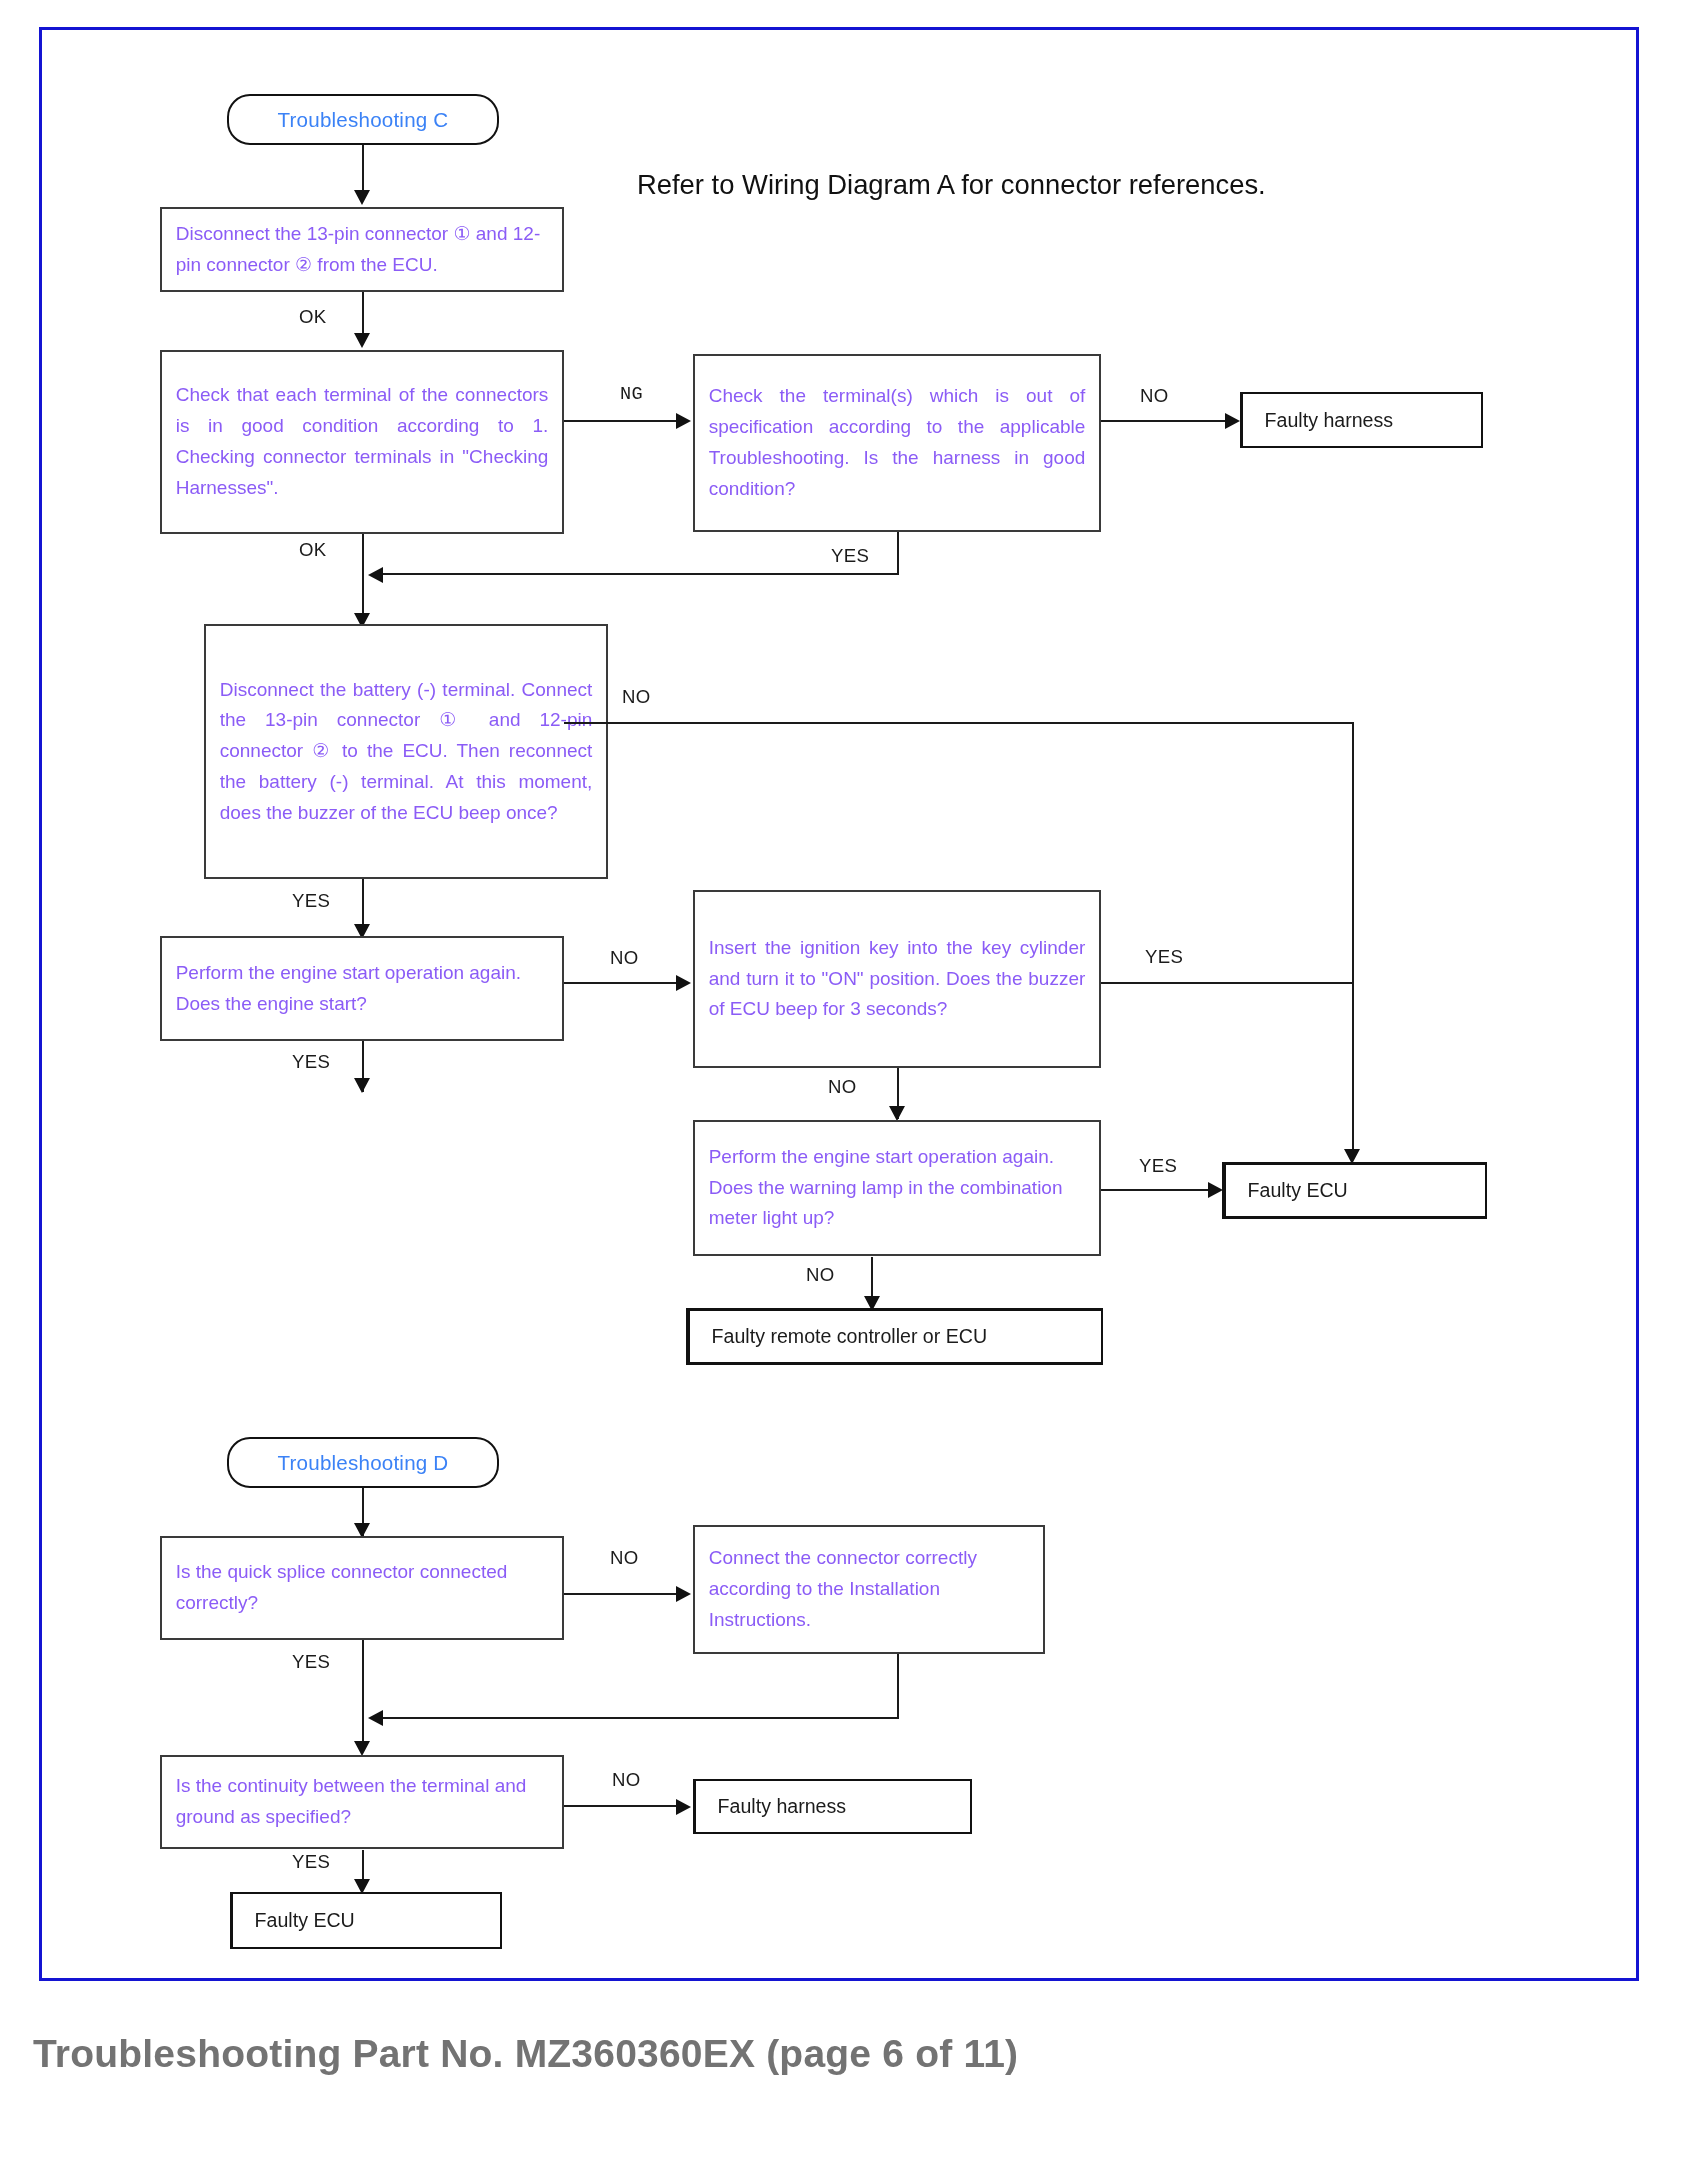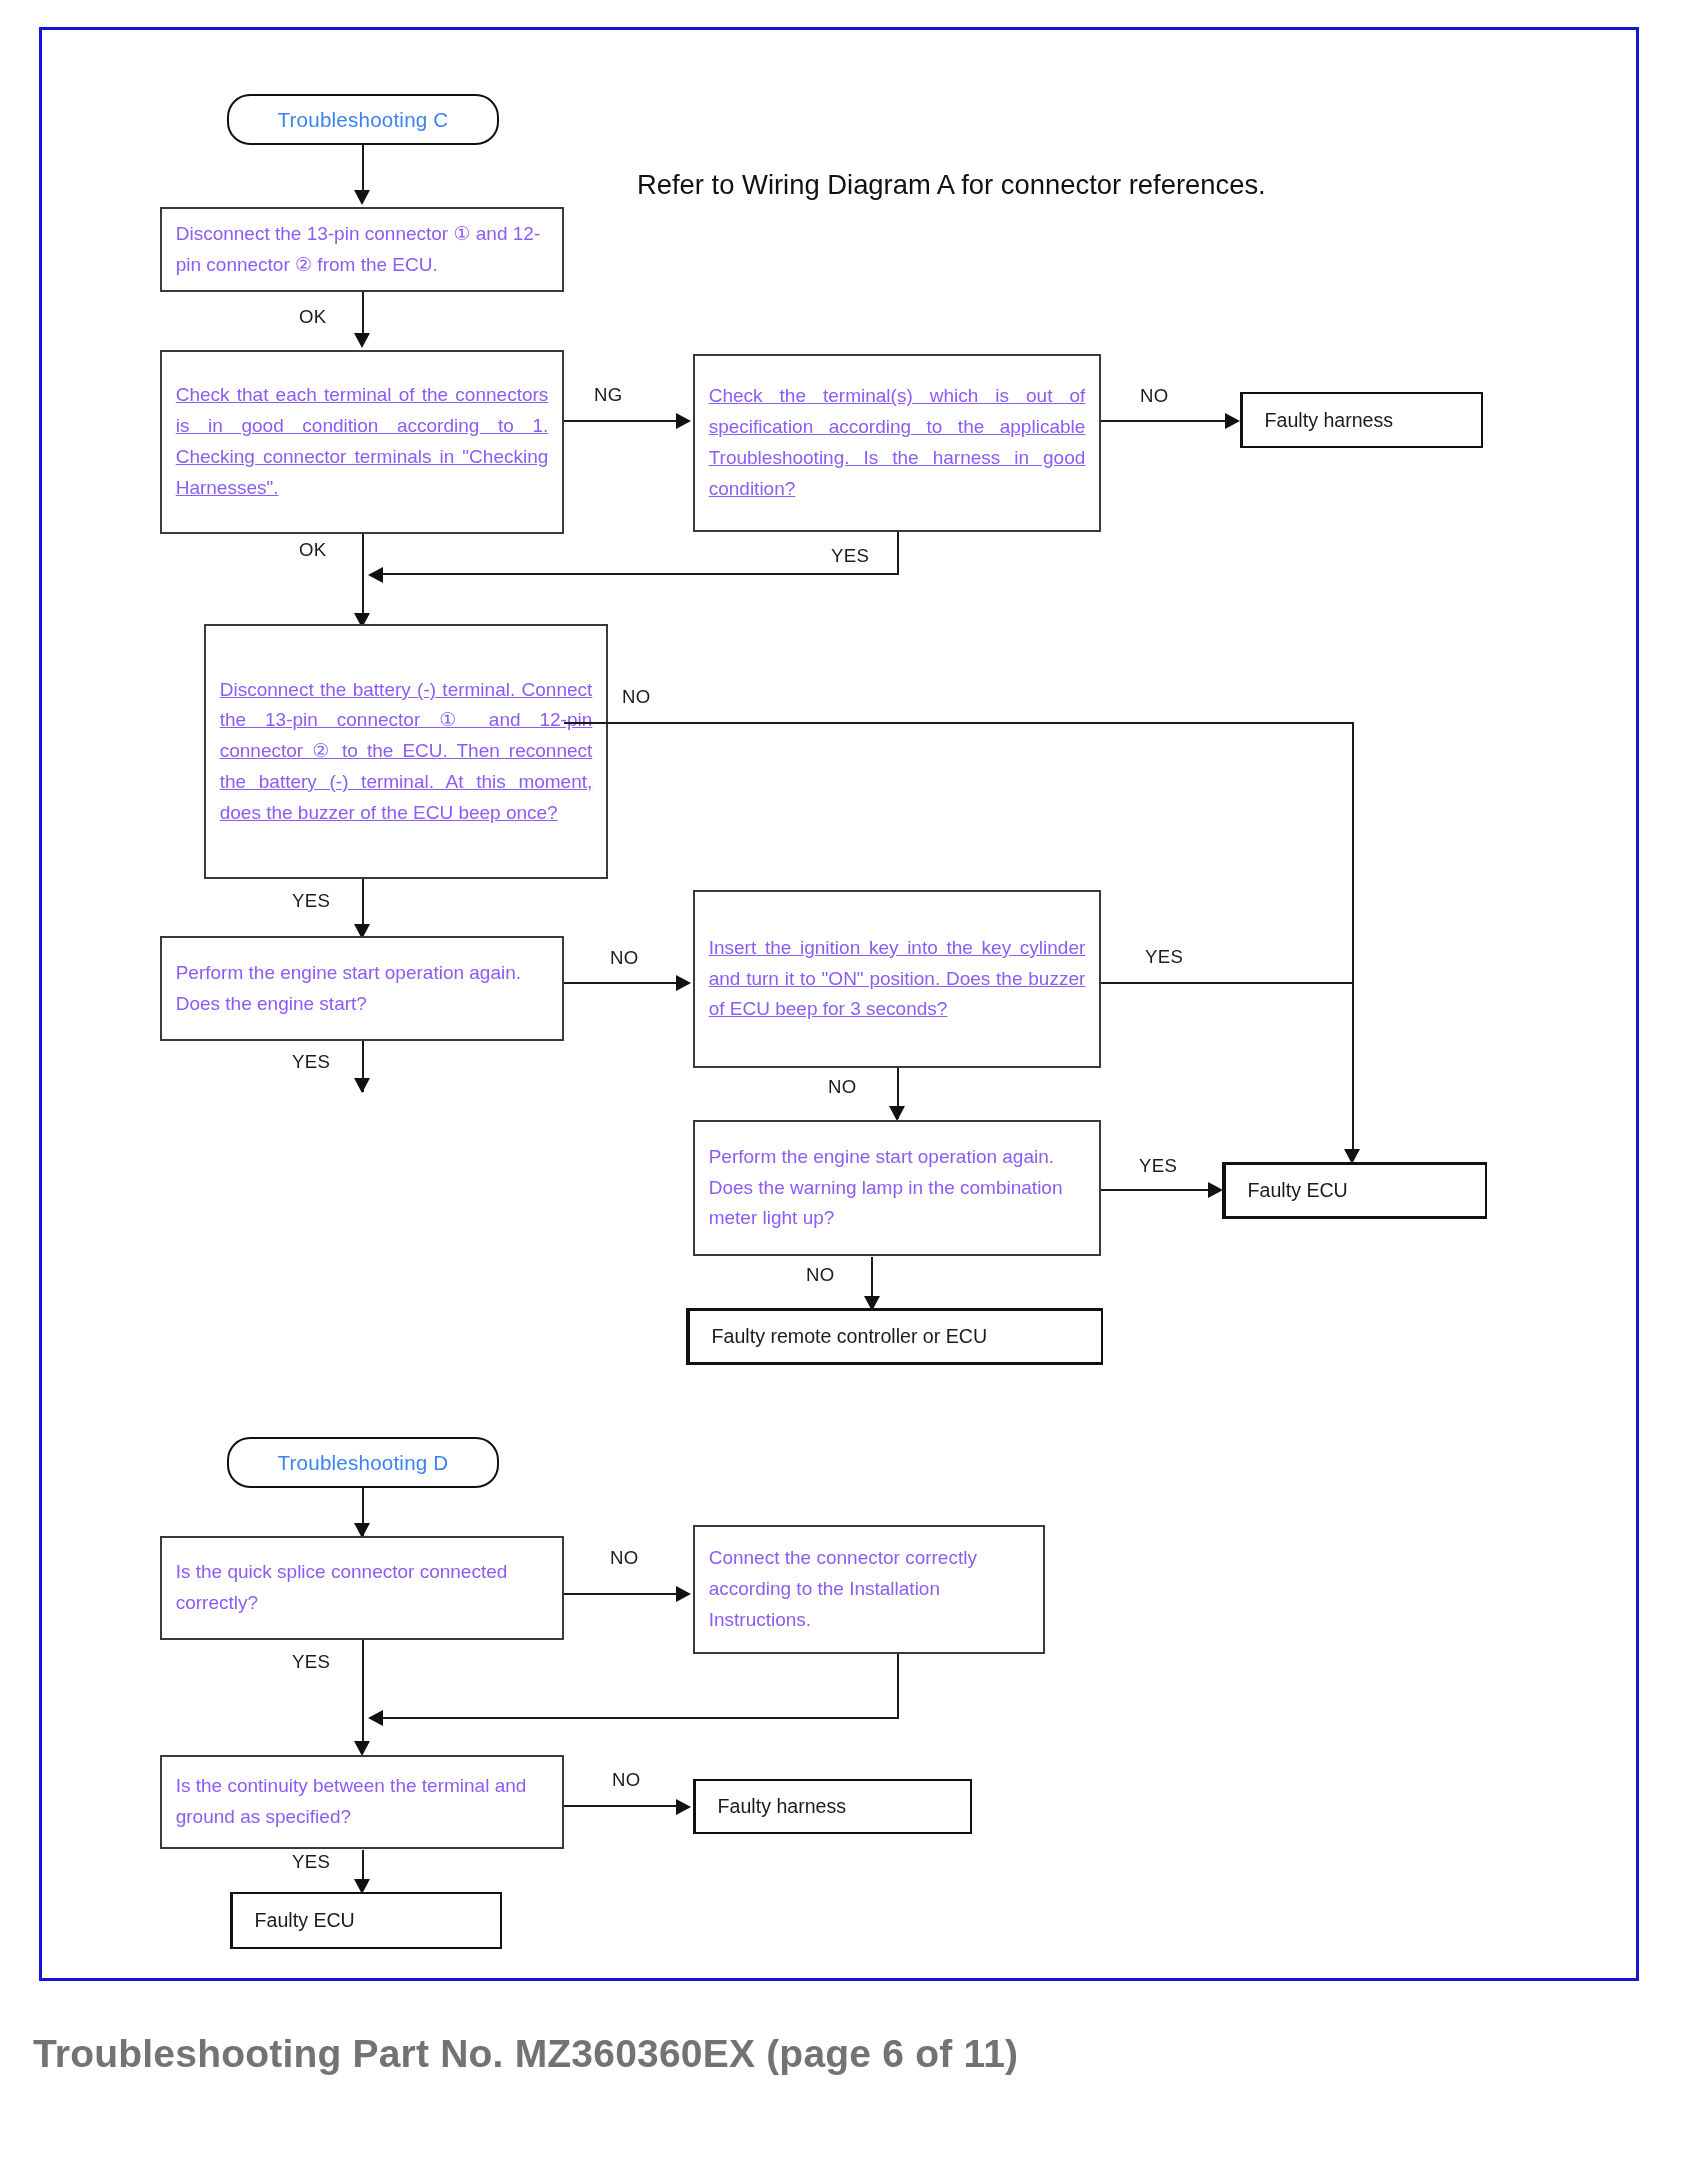--- a/index.html
+++ b/index.html
@@ -42,21 +42,21 @@
   
   .rect{
     border:2px solid #3a3a3a;
     border-left-width:2.9px;
     border-bottom-width:2.9px;
     display:flex;align-items:center;
     padding:9.8px 13.7px;
     font-size:19px;line-height:1.62;
     color:#8b5cf6;
   }
-  .rect.just{text-align:justify;text-decoration:underline;}
+  .rect.just{text-align:justify;}
 
   
   .result{
     border:2px solid #111;
     border-left-width:4.9px;
     border-top-width:3.9px;
     border-bottom-width:3.9px;
     display:flex;align-items:center;
     padding:7.8px 21.6px;
     font-size:19.6px;color:#1b1b1b;
@@ -111,21 +111,21 @@
   <div class="node rect" style="left:160px;top:207px;width:404px;height:85px;">Disconnect the 13-pin connector ① and 12-pin connector ② from the ECU.</div>
 
   <div class="ln vl" style="left:362px;top:292px;height:47px;"></div>
   <div class="ah ah-down" style="left:354px;top:333px;"></div>
   <div class="elabel" style="left:299px;top:306px;">OK</div>
 
   <div class="node rect just" style="left:160px;top:350px;width:404px;height:184px;">Check that each terminal of the connectors is in good condition according to 1. Checking connector terminals in "Checking Harnesses".</div>
 
   <div class="ln hl" style="left:564px;top:420px;width:119px;"></div>
   <div class="ah ah-right" style="left:676px;top:413px;"></div>
-  <div class="elabel" style="left:594px;top:384px;">NG</div>
+  <div class="elabel" style="left:620px;top:384px;font-family:Liberation Mono, monospace;">NG</div>
 
   <div class="node rect just" style="left:693px;top:354px;width:408px;height:178px;">Check the terminal(s) which is out of specification according to the applicable Troubleshooting. Is the harness in good condition?</div>
 
   <div class="ln hl" style="left:1101px;top:420px;width:130px;"></div>
   <div class="ah ah-right" style="left:1225px;top:413px;"></div>
   <div class="elabel" style="left:1140px;top:385px;">NO</div>
 
   <div class="node result thin" style="left:1240px;top:392px;width:243px;height:56px;">Faulty harness</div>
 
   <div class="ln vl" style="left:897px;top:532px;height:43px;"></div>

